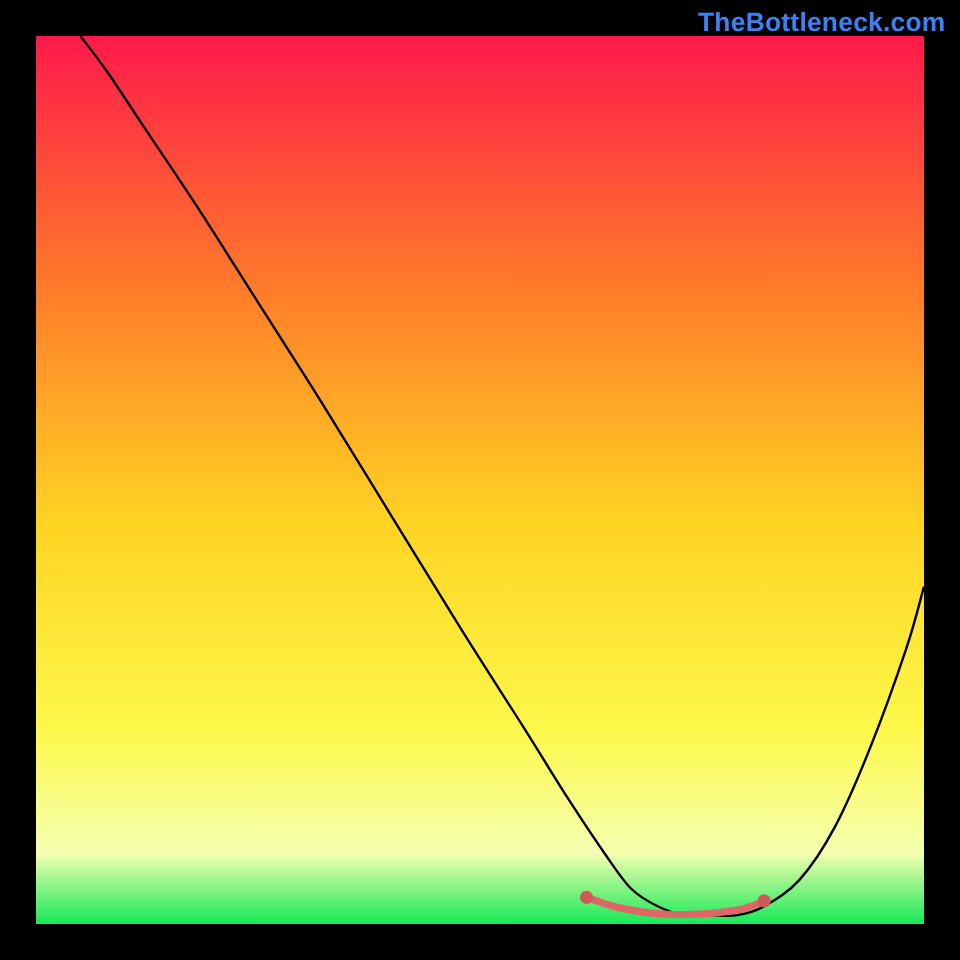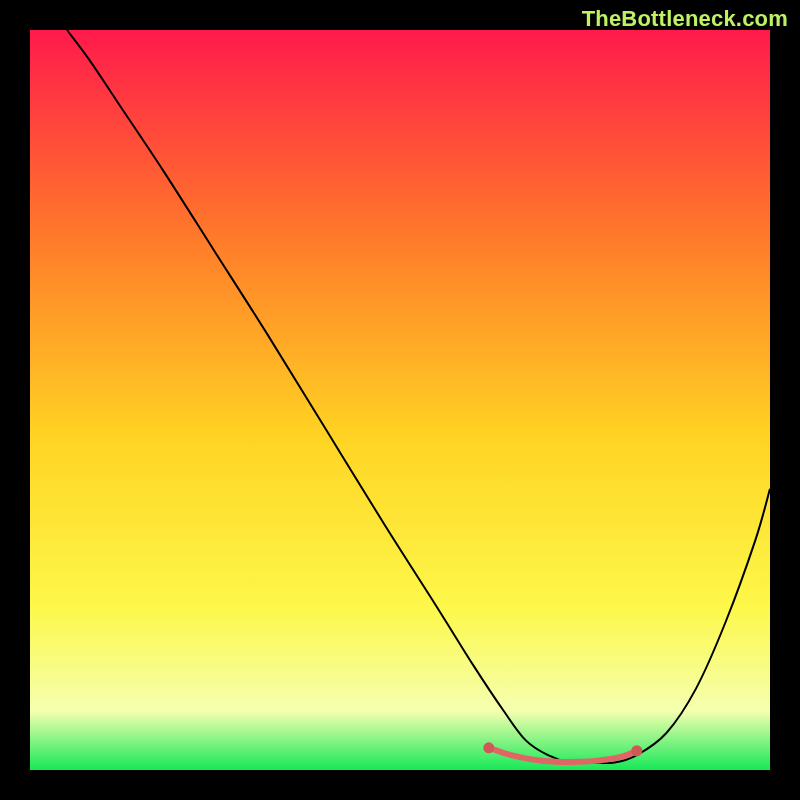--- a/index.html
+++ b/index.html
@@ -18,21 +18,21 @@
     width: 740px;
     height: 740px;
     background: #000;
   }
   .attribution {
     position: absolute;
     top: 6px;
     right: 12px;
     font-size: 22px;
     font-weight: 600;
-    color: #bef264;
+    color: #3b82f6;
     letter-spacing: 0.2px;
   }
   
   .plot {
     position: absolute;
     left: 30px;
     top: 30px;
     width: 740px;
     height: 740px;
   }

